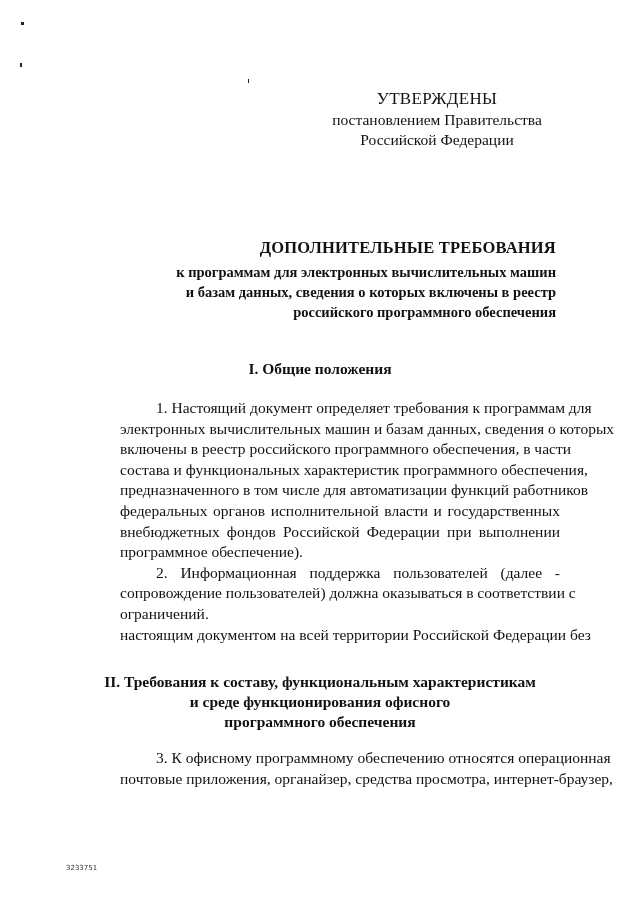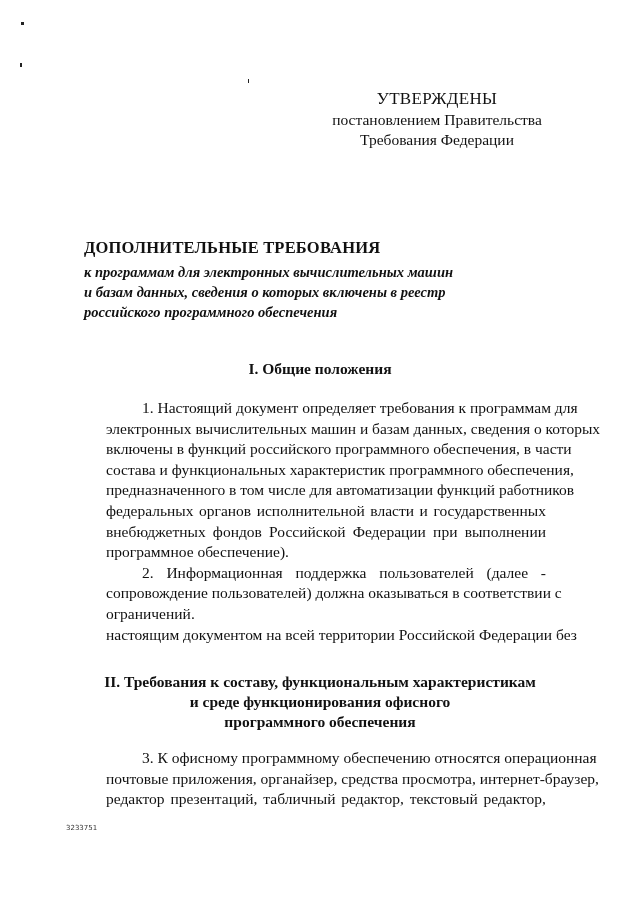--- a/index.html
+++ b/index.html
@@ -2,76 +2,75 @@
 <html><head>
   <meta charset="utf-8">
   <style>
     html, body { margin: 0; padding: 0; background: #ffffff; }
     body { width: 640px; height: 905px; position: relative; overflow: hidden;
            font-family: "Liberation Serif", "DejaVu Serif", serif; color: #111; }
     .speck { position: absolute; background: #222; }
     .approval { position: absolute; left: 307px; top: 88px; width: 260px; text-align: center;
                 font-size: 15.5px; line-height: 20px; }
     .approval .head { font-size: 17px; letter-spacing: 0.3px; line-height: 22px; }
-    .title-block { position: absolute; left: 84px; top: 236px; width: 440px; text-align: left;
+    .title-block { position: absolute; left: 116px; top: 236px; width: 440px; text-align: right;
                    font-weight: bold; }
     .title-block .main { font-size: 16.5px; line-height: 24px; letter-spacing: 0.2px; margin-bottom: 2px; }
-    .title-block .sub { font-size: 14.5px; line-height: 20px; font-style: italic; }
+    .title-block .sub { font-size: 14.5px; line-height: 20px; }
     .section-h { position: absolute; left: 80px; width: 480px; text-align: center; font-size: 15.5px;
                  line-height: 20px; font-weight: bold; }
-    .para { position: absolute; left: 106px; width: 440px; font-size: 15.5px; line-height: 20.6px;
+    .para { position: absolute; left: 120px; width: 440px; font-size: 15.5px; line-height: 20.6px;
             text-align: justify; text-align-last: left; }
     .para .line { display: block; text-align: justify; text-align-last: justify; white-space: nowrap; }
     .para .line.last { text-align-last: left; }
     .para .line.indent { padding-left: 36px; }
-    .footer-num { position: absolute; left: 66px; top: 824px; font-family: "DejaVu Sans", sans-serif;
+    .footer-num { position: absolute; left: 66px; top: 864px; font-family: "DejaVu Sans", sans-serif;
                   font-size: 7px; color: #333; }
   </style>
 </head>
 <body>
 
 <div class="speck" style="left:21px;top:22px;width:3px;height:3px;"></div>
 <div class="speck" style="left:20px;top:63px;width:2px;height:4px;"></div>
 <div class="speck" style="left:248px;top:79px;width:1px;height:4px;"></div>
 
 <div class="approval">
   <div class="head">УТВЕРЖДЕНЫ</div>
   <div>постановлением Правительства</div>
-  <div>Требования Федерации</div>
+  <div>Российской Федерации</div>
 </div>
 
 <div class="title-block">
   <div class="main">ДОПОЛНИТЕЛЬНЫЕ ТРЕБОВАНИЯ</div>
   <div class="sub">к программам для электронных вычислительных машин</div>
   <div class="sub">и базам данных, сведения о которых включены в реестр</div>
   <div class="sub">российского программного обеспечения</div>
 </div>
 
 <div class="section-h" style="top:359px;">I. Общие положения</div>
 
 <div class="para" style="top:398px;">
   <span class="line indent">1. Настоящий документ определяет требования к программам для</span>
   <span class="line">электронных вычислительных машин и базам данных, сведения о которых</span>
-  <span class="line">включены в функций российского программного обеспечения, в части</span>
+  <span class="line">включены в реестр российского программного обеспечения, в части</span>
   <span class="line">состава и функциональных характеристик программного обеспечения,</span>
   <span class="line">предназначенного в том числе для автоматизации функций работников</span>
   <span class="line">федеральных органов исполнительной власти и государственных</span>
   <span class="line">внебюджетных фондов Российской Федерации при выполнении</span>
   <span class="line last">программное обеспечение).</span>
   <span class="line indent">2. Информационная поддержка пользователей (далее -</span>
   <span class="line">сопровождение пользователей) должна оказываться в соответствии с</span>
   <span class="line last">ограничений.</span>
   <span class="line">настоящим документом на всей территории Российской Федерации без</span>
 </div>
 
 <div class="section-h" style="top:672px;">
   <div>II. Требования к составу, функциональным характеристикам</div>
   <div>и среде функционирования офисного</div>
   <div>программного обеспечения</div>
 </div>
 
 <div class="para" style="top:748px;">
   <span class="line indent">3. К офисному программному обеспечению относятся операционная</span>
   <span class="line">почтовые приложения, органайзер, средства просмотра, интернет-браузер,</span>
-  <span class="line">редактор презентаций, табличный редактор, текстовый редактор,</span>
 </div>
 
 <div class="footer-num">3233751</div>
 
 </body></html>

